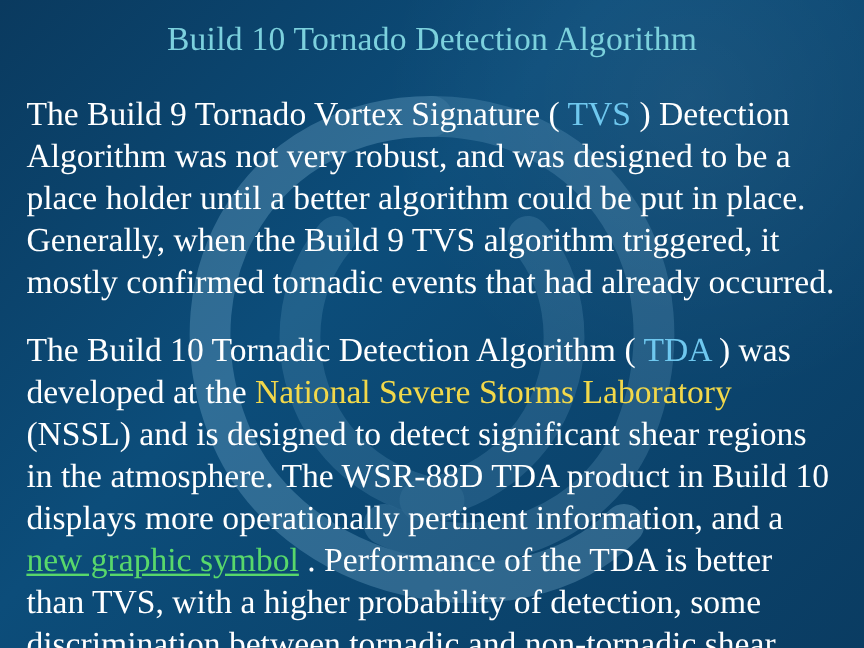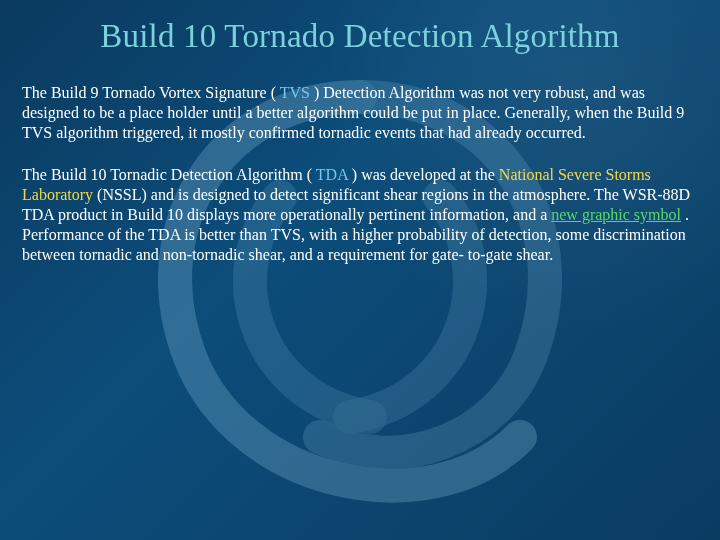--- a/index.html
+++ b/index.html
@@ -22,27 +22,27 @@
     opacity: 0.22;
     pointer-events: none;
   }
   .content {
     position: relative;
     padding: 18px 22px 0 22px;
   }
   h1.title {
     color: #7cd1dd;
     font-weight: 400;
-    font-size: 33px;
+    font-size: 28px;
     text-align: center;
     margin-bottom: 28px;
     letter-spacing: 0.2px;
   }
   p.para {
-    font-size: 16px;
+    font-size: 28px;
     line-height: 1.25;
     margin-bottom: 22px;
     font-weight: 400;
   }
   .hl-blue   { color: #6fc8ef; }
   .hl-yellow { color: #f2d84a; }
   .hl-green  { color: #58d86b; text-decoration: underline; }
 </style>
 </head>
 <body>

